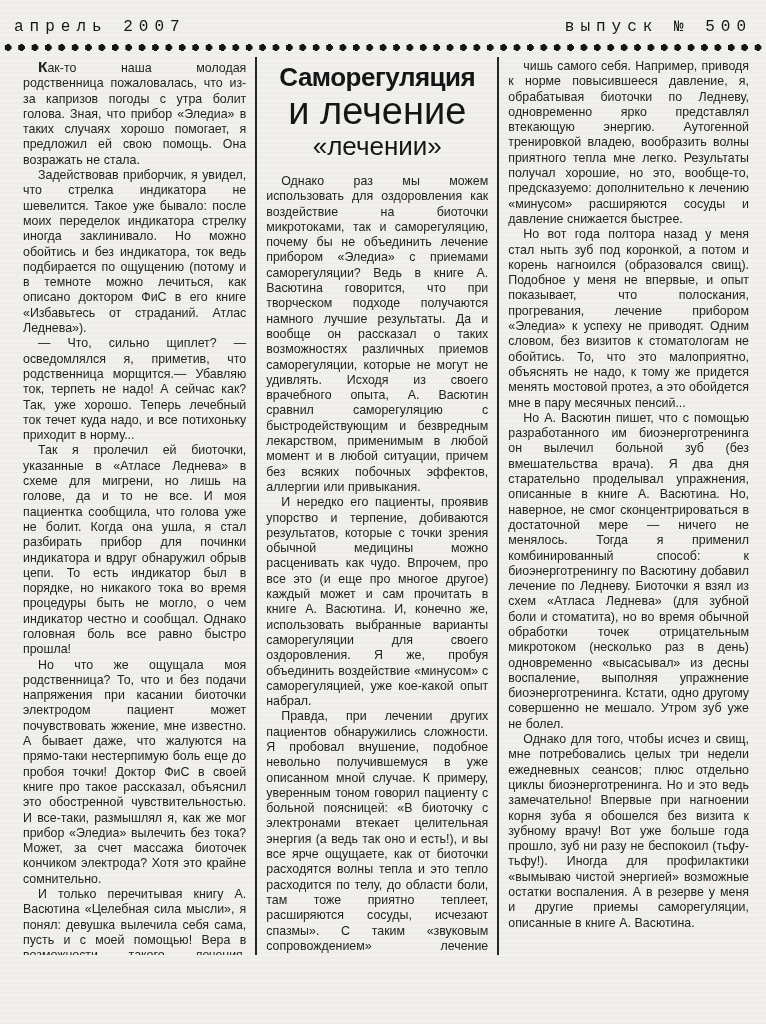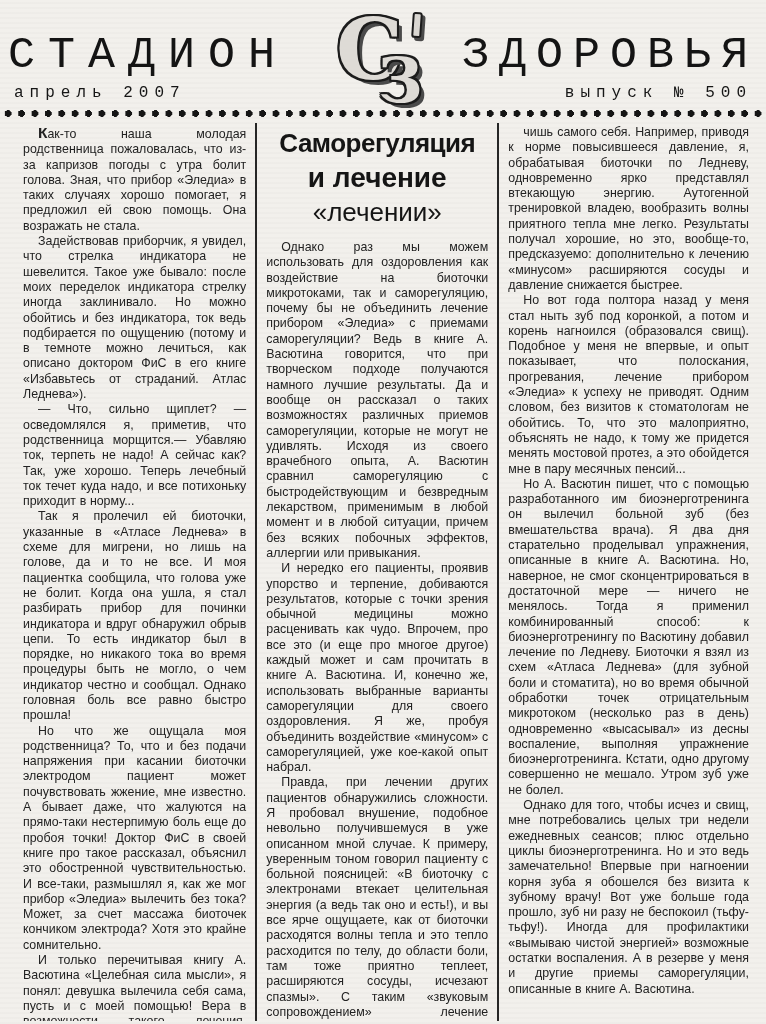--- a/index.html
+++ b/index.html
@@ -66,42 +66,33 @@
   .col-right { flex:1; }
   .col p {
     margin:0; text-align:justify; text-indent:15px;
     font-size:12.4px; line-height:15.3px; color:#222;
     hyphens:auto; -webkit-hyphens:auto; word-spacing:0.2px;
   }
   .col p.lead::first-letter { font-weight:bold; font-size:15.5px; }
   .headline { margin:2px 0 11px 0; text-align:center; font-weight:normal; }
   .hl-line { display:block; color:#151515; }
   .hl-1 { font-size:26px; line-height:33px; letter-spacing:-0.5px;font-weight:bold; }
-  .hl-2 { font-size:28px; line-height:35px; font-weight:bold; }
+  .hl-2 { font-size:38px; line-height:35px; font-weight:normal; }
   .hl-3 { font-size:26px; line-height:34px; }
   .byline {
     font-weight:bold; text-align:right !important; text-indent:0 !important;
     margin-top:5px !important; font-size:13px !important; letter-spacing:0.2px;
   }
 </style>
 </head>
 <body>
 
 <div class="page">
 
   <header class="masthead">
-    <div class="title-row">
-      <span class="mast-title left">СТАДИОН</span>
-      <span class="logo">
-        <span class="logo-c">С</span>
-        <span class="logo-tick"></span>
-        <span class="logo-z">З</span>
-      </span>
-      <span class="mast-title right">ЗДОРОВЬЯ</span>
-    </div>
     <div class="meta-row">
       <span>апрель 2007</span>
       <span>выпуск № 500</span>
     </div>
     <div class="dotted-rule"></div>
   </header>
 
   <main class="columns">
 
     <section class="col col-left">

